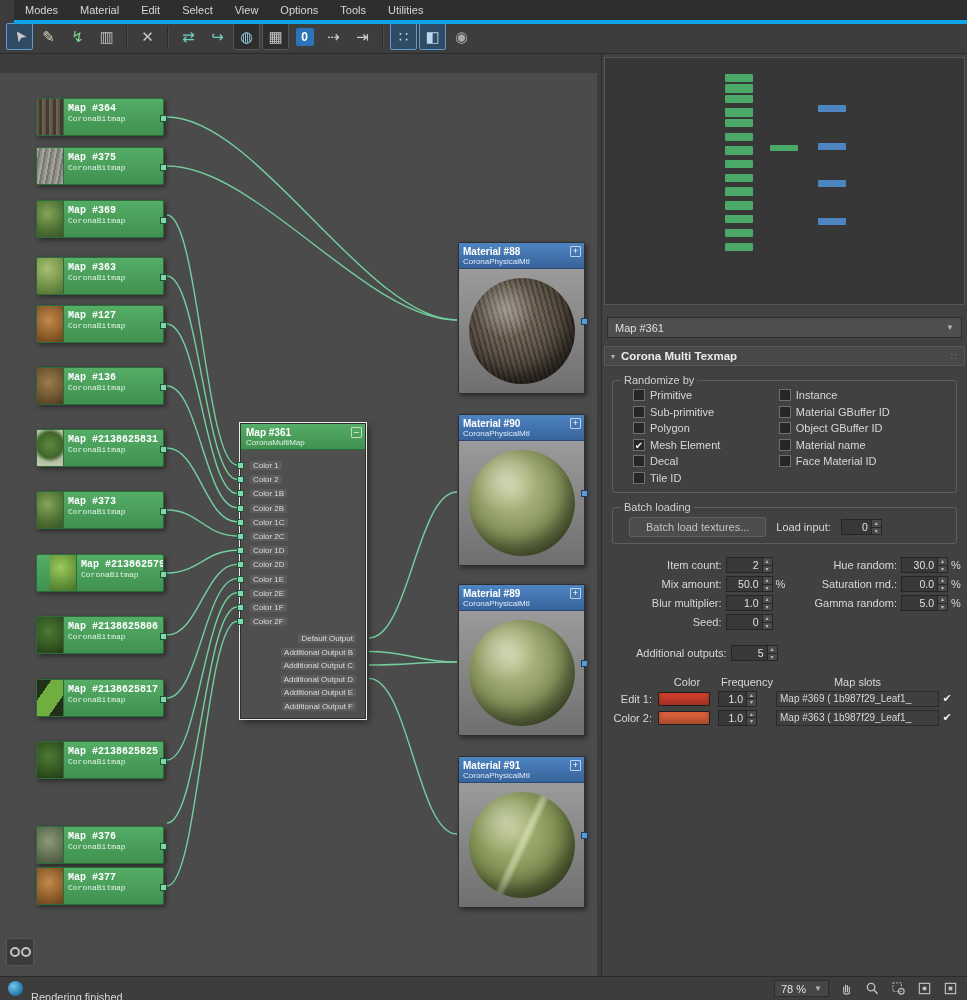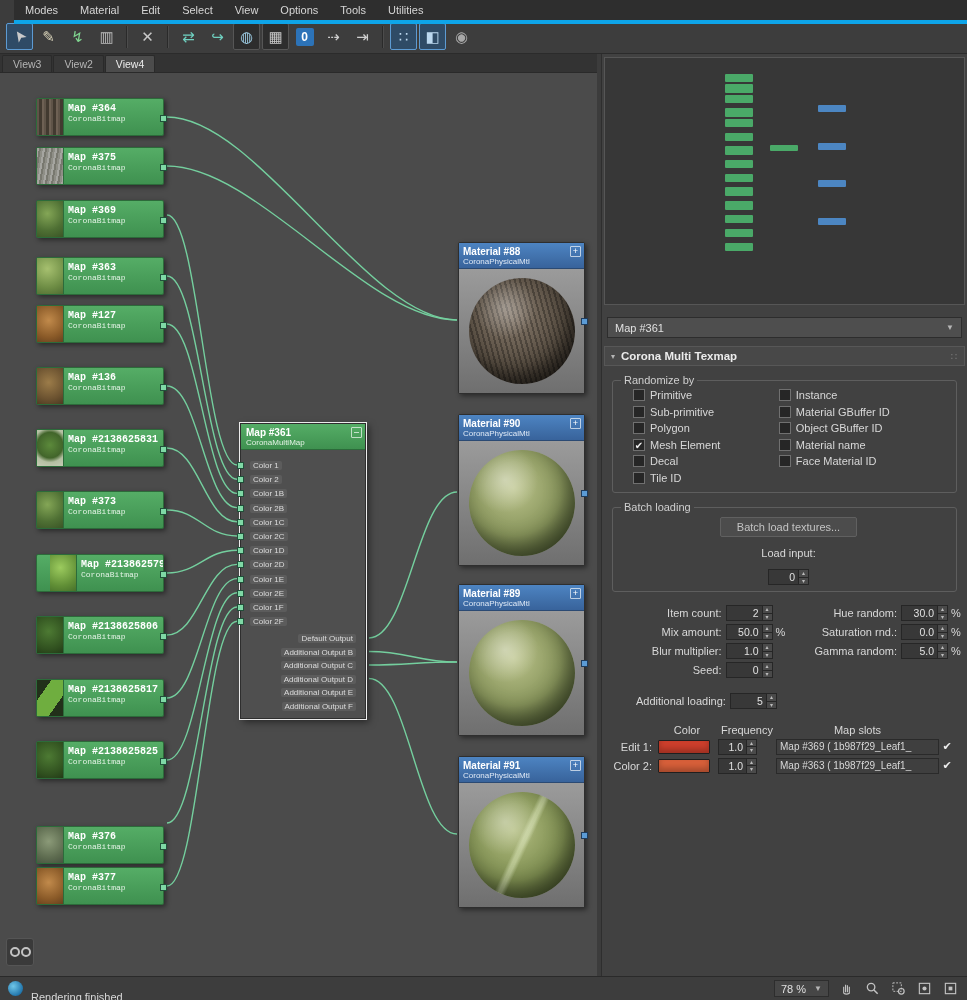--- a/index.html
+++ b/index.html
@@ -111,21 +111,21 @@
   .rtitle { font-size:11.5px; font-weight:bold; color:#ececec; flex:1; }
   .grip { color:#7a7a7a; font-size:10px; letter-spacing:1px; }
   fieldset.group { border:1px solid #5e5e5e; border-radius:3px; margin:8px 10px 0; padding:1px 6px 6px;
     font-size:11px; }
   legend { font-size:11px; color:#cfcfcf; padding:0 3px; margin-left:2px; }
   .ckcols { display:flex; padding-left:14px; }
   .ckcol { width:46%; } .ckcol:last-child { width:54%; }
   .ckrow { display:flex; align-items:center; gap:5px; height:16.5px; color:#d8d8d8; }
   .ckbox { width:12px; height:12px; background:#262626; border:1px solid #707070; font-size:10px;
     line-height:11px; color:#f0f0f0; text-align:center; flex:none; }
-  .batchrow { display:flex; align-items:center; gap:10px; padding:3px 2px 0 10px;flex-direction:column; }
+  .batchrow { display:flex; align-items:center; gap:10px; padding:3px 2px 0 10px; }
   .btn { background:#4c4c4c; border:1px solid #606060; border-radius:2px; color:#c3c3c3; font-size:11px;
     padding:3px 16px; font-family:"Liberation Sans",sans-serif; }
   .spinner { display:inline-flex; height:16px; flex:none; }
   .spin-val { background:#383838; border:1px solid #262626; border-right:none; font-size:10.5px; color:#e0e0e0;
     text-align:right; padding:1px 3px 0; display:inline-block; }
   .spin-btns { width:11px; display:flex; flex-direction:column; border:1px solid #262626; }
   .spin-up,.spin-dn { flex:1; background:#4a4a4a; font-size:6px; line-height:6px; color:#bbb; text-align:center; }
   .spin-up { border-bottom:1px solid #262626; }
   .pgrid { display:grid; grid-template-columns:1fr 1fr; gap:1px 2px; margin:12px 8px 12px; }
   .pcell { display:flex; align-items:center; height:18px; }
@@ -214,25 +214,20 @@
       </div>
       <div class="tb-btn active">
         <span class="tb-glyph" style="color: rgb(188, 216, 239);">◧</span>
       </div>
       <div class="tb-btn">
         <span class="tb-glyph" style="color: rgb(168, 168, 168);">◉</span>
       </div>
     </div>
 
   <div class="main-left">
-    <div class="tabs" id="tabs">
-        <div class="tab">View3</div>
-        <div class="tab">View2</div>
-        <div class="tab active">View4</div>
-      </div>
     <div class="graph" id="graph">
       <svg id="wires" width="597" height="903">
           <path d="M167,44 C257,44 367,247 457,247" fill="none" stroke="#74cf9e" stroke-width="1.4"></path>
           <path d="M167,93 C257,93 367,247 457,247" fill="none" stroke="#74cf9e" stroke-width="1.4"></path>
           <path d="M167,142 C198.5,142 205.5,392 237,392" fill="none" stroke="#74cf9e" stroke-width="1.4"></path>
           <path d="M167,203 C198.5,203 205.5,406.2 237,406.2" fill="none" stroke="#74cf9e" stroke-width="1.4"></path>
           <path d="M167,251 C198.5,251 205.5,420.4 237,420.4" fill="none" stroke="#74cf9e" stroke-width="1.4"></path>
           <path d="M167,313 C198.5,313 205.5,434.6 237,434.6" fill="none" stroke="#74cf9e" stroke-width="1.4"></path>
           <path d="M167,375 C198.5,375 205.5,448.8 237,448.8" fill="none" stroke="#74cf9e" stroke-width="1.4"></path>
           <path d="M167,437 C198.5,437 205.5,463 237,463" fill="none" stroke="#74cf9e" stroke-width="1.4"></path>
@@ -612,21 +607,21 @@
             <span class="spin-btns">
               <span class="spin-up">▴</span>
               <span class="spin-dn">▾</span>
             </span>
           </span>
           <span class="pct"></span>
         </div>
         <div class="pcell"></div>
       </div>
     <div class="addout" id="addout">
-        <span class="plabel2">Additional loading:</span>
+        <span class="plabel2">Additional outputs:</span>
         <span class="spinner">
           <span class="spin-val" style="width: 36px;">5</span>
           <span class="spin-btns">
             <span class="spin-up">▴</span>
             <span class="spin-dn">▾</span>
           </span>
         </span>
       </div>
     <div class="slots" id="slots">
         <div class="slot-head">

